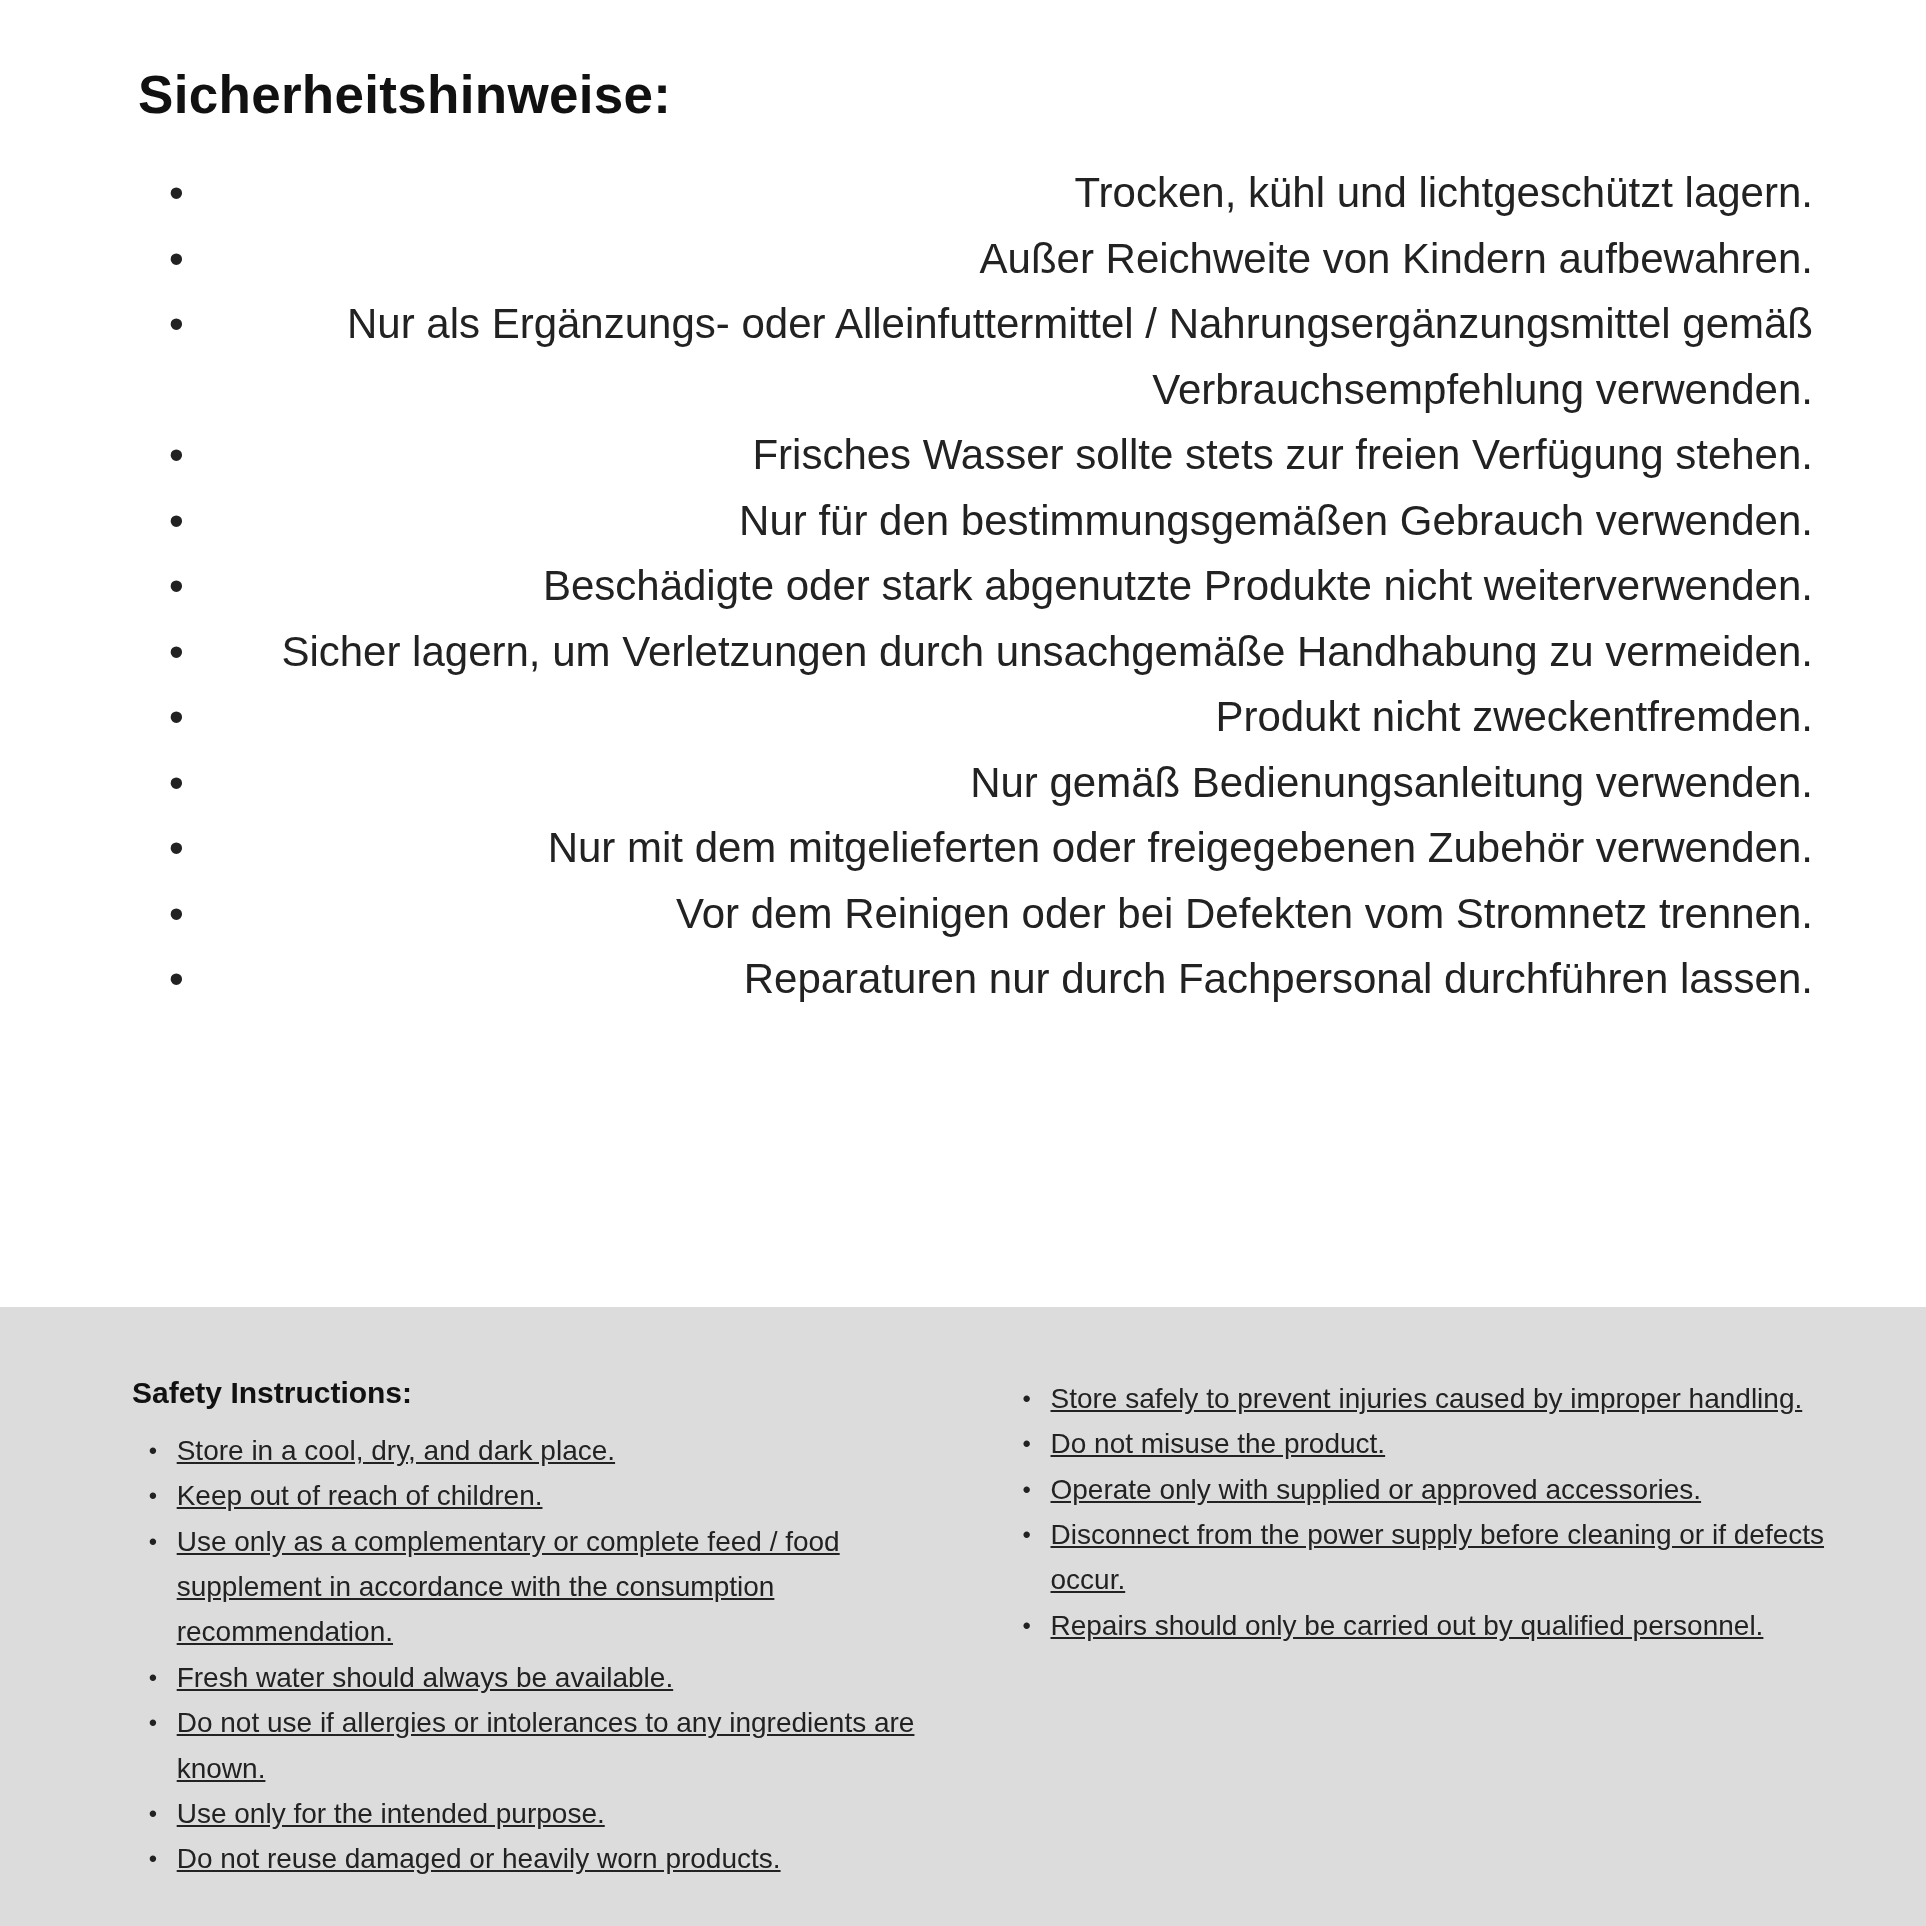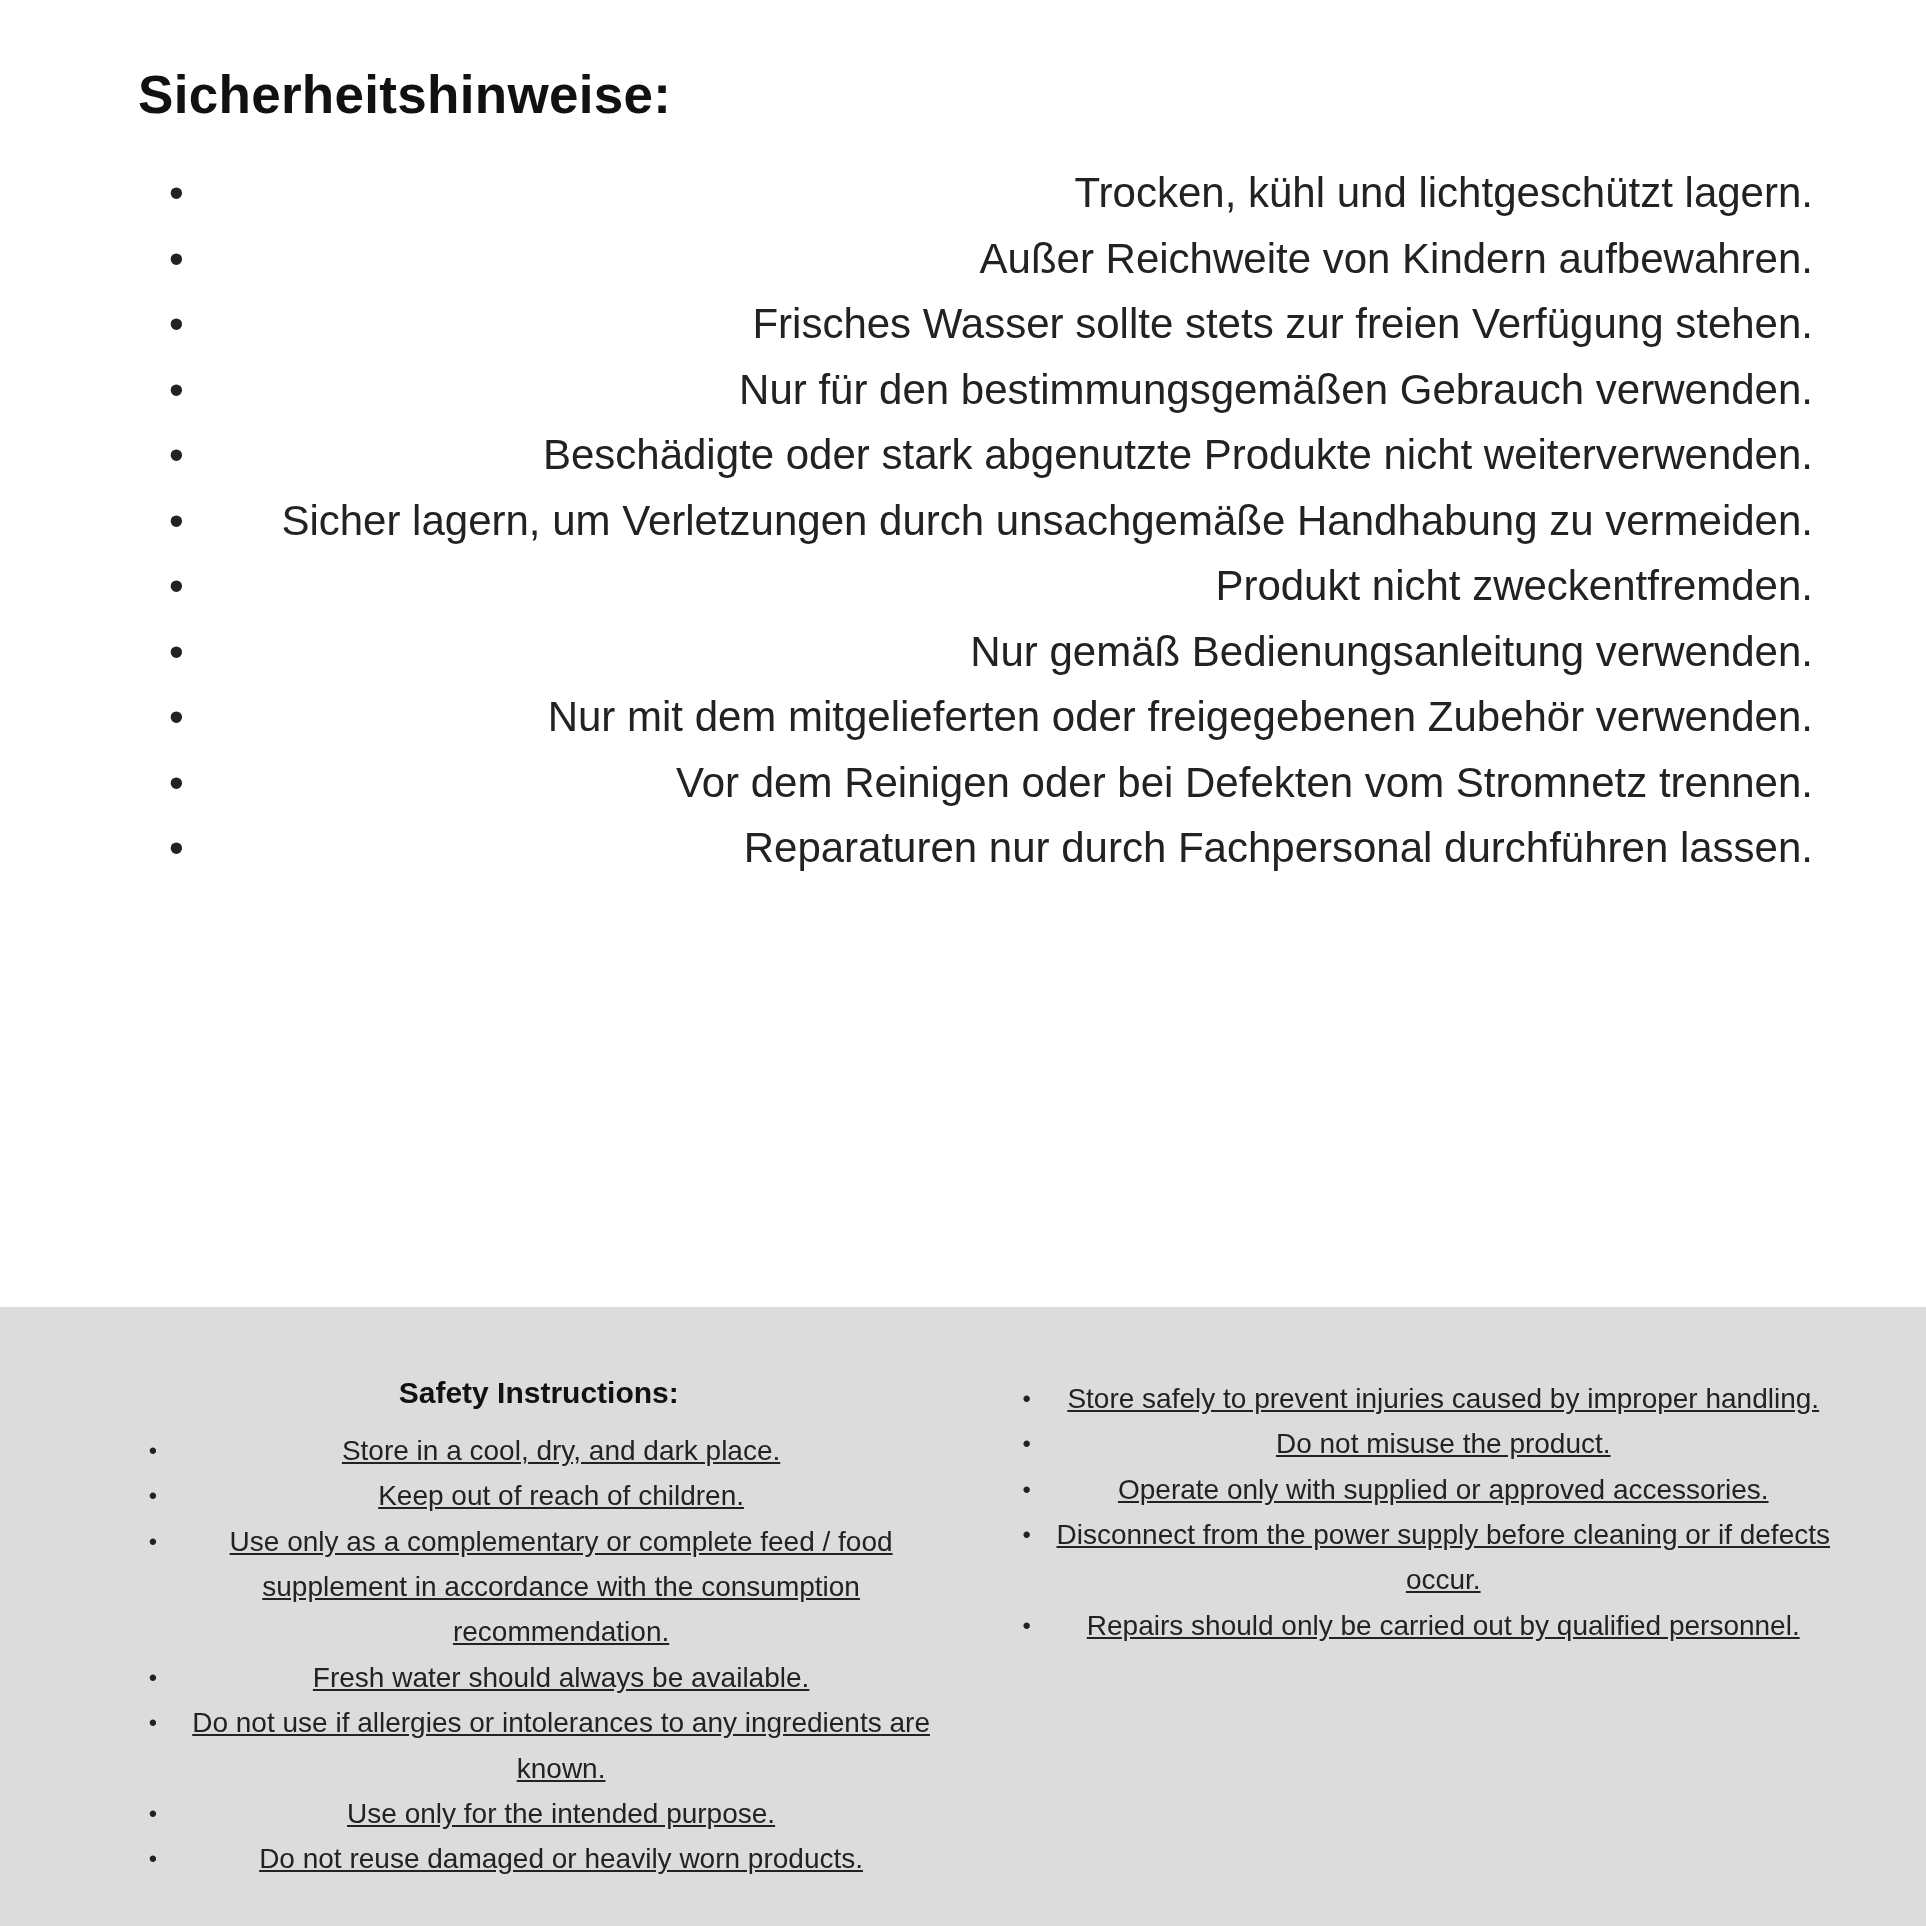--- a/index.html
+++ b/index.html
@@ -63,21 +63,20 @@
     height: 620px;
     background: #dcdcdc;
     padding: 69px 90px 0 132px;
   }
 
   .english-columns {
     display: grid;
     grid-template-columns: 1fr 1fr;
     column-gap: 77px;
     align-items: start;
-    text-align: center;
   }
 
   .english-title {
     font-size: 30px;
     font-weight: 700;
     color: #111111;
     margin-bottom: 18px;
   }
 
   .english-list {
@@ -110,20 +109,21 @@
 </head>
 <body>
 
 <div class="page">
 
   <div class="german-section">
     <div class="german-title">Sicherheitshinweise:</div>
     <ul class="german-list">
       <li>Trocken, kühl und lichtgeschützt lagern.</li>
       <li>Außer Reichweite von Kindern aufbewahren.</li>
+      <li>Nur als Ergänzungs- oder Alleinfuttermittel / Nahrungsergänzungsmittel gemäß Verbrauchsempfehlung verwenden.</li>
       <li>Frisches Wasser sollte stets zur freien Verfügung stehen.</li>
       <li>Nur für den bestimmungsgemäßen Gebrauch verwenden.</li>
       <li>Beschädigte oder stark abgenutzte Produkte nicht weiterverwenden.</li>
       <li>Sicher lagern, um Verletzungen durch unsachgemäße Handhabung zu vermeiden.</li>
       <li>Produkt nicht zweckentfremden.</li>
       <li>Nur gemäß Bedienungsanleitung verwenden.</li>
       <li>Nur mit dem mitgelieferten oder freigegebenen Zubehör verwenden.</li>
       <li>Vor dem Reinigen oder bei Defekten vom Stromnetz trennen.</li>
       <li>Reparaturen nur durch Fachpersonal durchführen lassen.</li>
     </ul>

